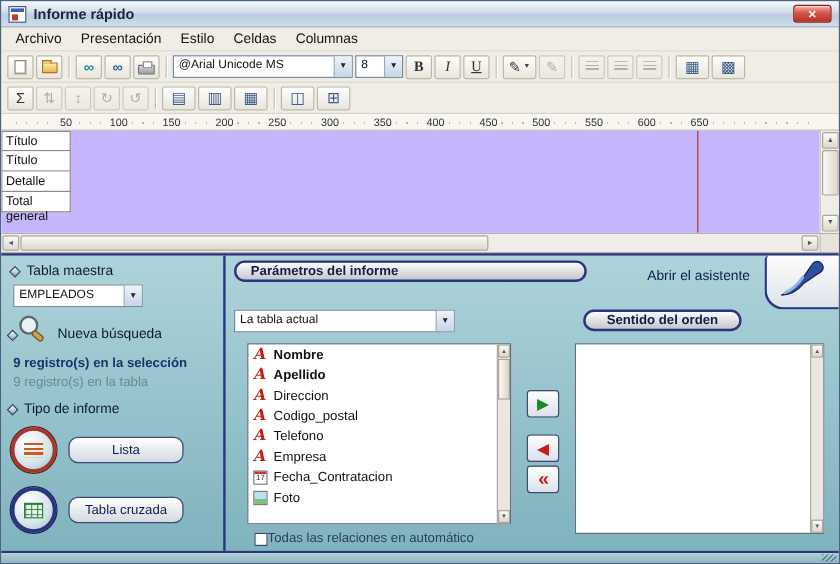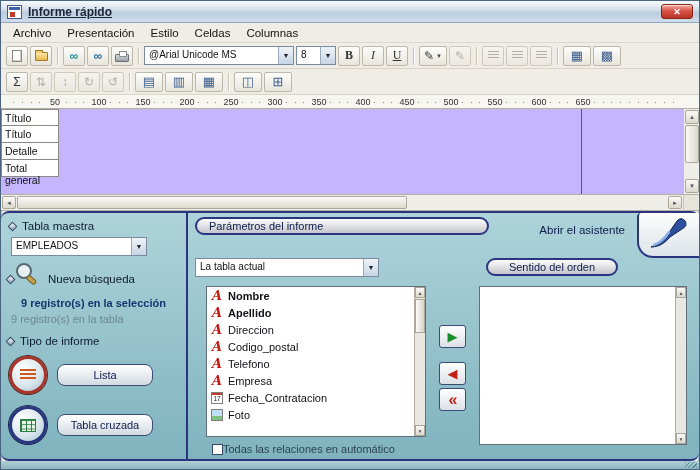--- a/index.html
+++ b/index.html
@@ -7,21 +7,21 @@
   body { font-family:"Liberation Sans", sans-serif; background:#8ea6ba; }
   .win { position:relative; width:700px; height:470px; background:#f0ede6; border:1px solid #4a6480; box-shadow: inset 0 0 0 1px #a6bcd0; overflow:hidden; }
 
   
   .titlebar { height:22px; display:flex; align-items:center; gap:6px; padding:0 6px;
     background:linear-gradient(#f6fafd,#d5e0ec 40%,#bccddf 55%,#cfdcea);
     border-bottom:1px solid #90a6be; }
   .app-icon { position:relative; width:15px; height:14px; background:#fff; border:1px solid #44588a; flex:0 0 auto; }
   .app-icon::before { content:""; position:absolute; left:1px; right:1px; top:1px; height:3px; background:#3a62b0; }
   .app-icon::after { content:""; position:absolute; left:2px; top:6px; width:5px; height:5px; background:#c43a2a; }
-  .title { flex:1; font-size:12px; font-weight:bold; color:#1a2638;text-decoration:underline; }
+  .title { flex:1; font-size:12px; font-weight:bold; color:#1a2638; }
   .close-btn { width:32px; height:15px; border:1px solid #8c2418; border-radius:3px; color:#fff;
     background:linear-gradient(#f4b0a8,#d85448 45%,#b93224); font-size:9px; font-weight:bold;
     display:flex; align-items:center; justify-content:center; box-shadow: inset 0 1px 0 rgba(255,255,255,.55); cursor:default; }
 
   
   .menubar { height:20px; display:flex; align-items:center; padding:0 4px; background:#f0ede6;
     border-bottom:1px solid #dcd8ce; font-size:11.5px; color:#131313; }
   .menu-item { padding:2px 8px; }
 
   
@@ -86,47 +86,47 @@
   .hscroll { position:relative; height:16px; background:#efede8; border-bottom:1px solid #b4b0a4; }
   .hbtn { position:absolute; top:1px; width:14px; height:13px; display:flex; align-items:center; justify-content:center;
     background:linear-gradient(#fbfaf7,#dcd8cc); border:1px solid #aaa69a; border-radius:2px; font-size:6px; color:#555; cursor:default; }
   .hbtn.lf { left:1px; } .hbtn.rt { right:17px; }
   .hthumb { position:absolute; left:16px; top:1px; width:390px; height:13px;
     background:linear-gradient(#fbfaf7,#dcd8cc); border:1px solid #aaa69a; border-radius:2px; }
   .hcorner { position:absolute; right:0; top:0; width:16px; height:100%; background:#e6e3da; border-left:1px solid #c6c2b6; }
 
   
   .panel { position:relative; height:250px; background:linear-gradient(#aed3da,#7fb3be);
-    border-top:2px solid #2a3580; border-bottom:2px solid #2a3580;border-radius:8px; }
+    border-top:2px solid #2a3580; border-bottom:2px solid #2a3580; }
   .divider { position:absolute; left:185px; top:0; width:2px; height:100%; background:#2a3580; }
   .p-label { font-size:11.5px; color:#0c1a34; white-space:nowrap; }
   .diamond { width:7px; height:7px; transform:rotate(45deg); background:linear-gradient(135deg,#ffffff,#8aa0b4);
     border:1px solid #3a4a6a; display:inline-block; flex:0 0 auto; }
   .hrow { position:absolute; display:flex; align-items:center; gap:6px; }
 
-  .combo-masters { position:absolute; left:10px; top:24px; width:136px; }
+  .combo-masters { position:absolute; left:10px; top:24px; width:108px; }
   .mag { position:absolute; left:12px; top:48px; }
-  .info-sel { position:absolute; left:20px; top:84px; font-size:11px; font-weight:bold; color:#15356e; }
+  .info-sel { position:absolute; left:10px; top:84px; font-size:11px; font-weight:bold; color:#15356e; }
   .info-tbl { position:absolute; left:10px; top:100px; font-size:11px; color:#6b8894; }
 
   .circle { position:absolute; width:38px; height:38px; border-radius:50%;
     display:flex; align-items:center; justify-content:center;
     background:radial-gradient(circle at 35% 30%, #ffffff, #d5e4ea 60%, #9cbac8); }
   .circle.sel { border:3px solid #a8342a; box-shadow:0 0 0 1px #58201a; }
   .circle.uns { border:3px solid #2a3580; box-shadow:0 0 0 1px #16204e; }
   .ic-list { width:16px; height:12px; background:repeating-linear-gradient(to bottom,#d05a1e 0 2px,transparent 2px 4px); }
   .ic-grid { width:16px; height:13px; background:#eaf5ea; border:1px solid #2a8040;
     background-image:linear-gradient(#2a8040 1px, transparent 1px), linear-gradient(90deg,#2a8040 1px, transparent 1px);
     background-size:5px 4.3px; }
   .type-btn { position:absolute; left:56px; width:96px; height:22px;
     background:linear-gradient(#ffffff,#d2dae1); border:1px solid #3c4c78; border-radius:8px;
     font-size:11px; color:#101c4a; display:flex; align-items:center; justify-content:center; cursor:default; }
 
   .pill { position:absolute; height:18px; background:linear-gradient(#fcfcfc,#c4c6cc);
-    border:2px solid #2a3580; border-radius:9px; color:#101c4a; font-weight:normal; font-size:11px;
+    border:2px solid #2a3580; border-radius:9px; color:#101c4a; font-weight:bold; font-size:11px;
     display:flex; align-items:center; }
   .pill.params { left:194px; top:4px; width:294px; padding-left:12px; }
   .pill.sort { left:485px; top:45px; width:132px; justify-content:center; }
 
   .wizard-label { position:absolute; right:74px; top:11px; font-size:11.5px; color:#0c1c4a; }
   .wizard-box { position:absolute; right:0; top:0; width:62px; height:45px;
     background:linear-gradient(#fdfdfd,#dde4ea); border:2px solid #2a3580; border-right:none; border-top:none;
     border-radius:4px 0 0 16px; display:flex; align-items:center; justify-content:center; }
 
   .combo-table { position:absolute; left:194px; top:45px; width:184px; }

